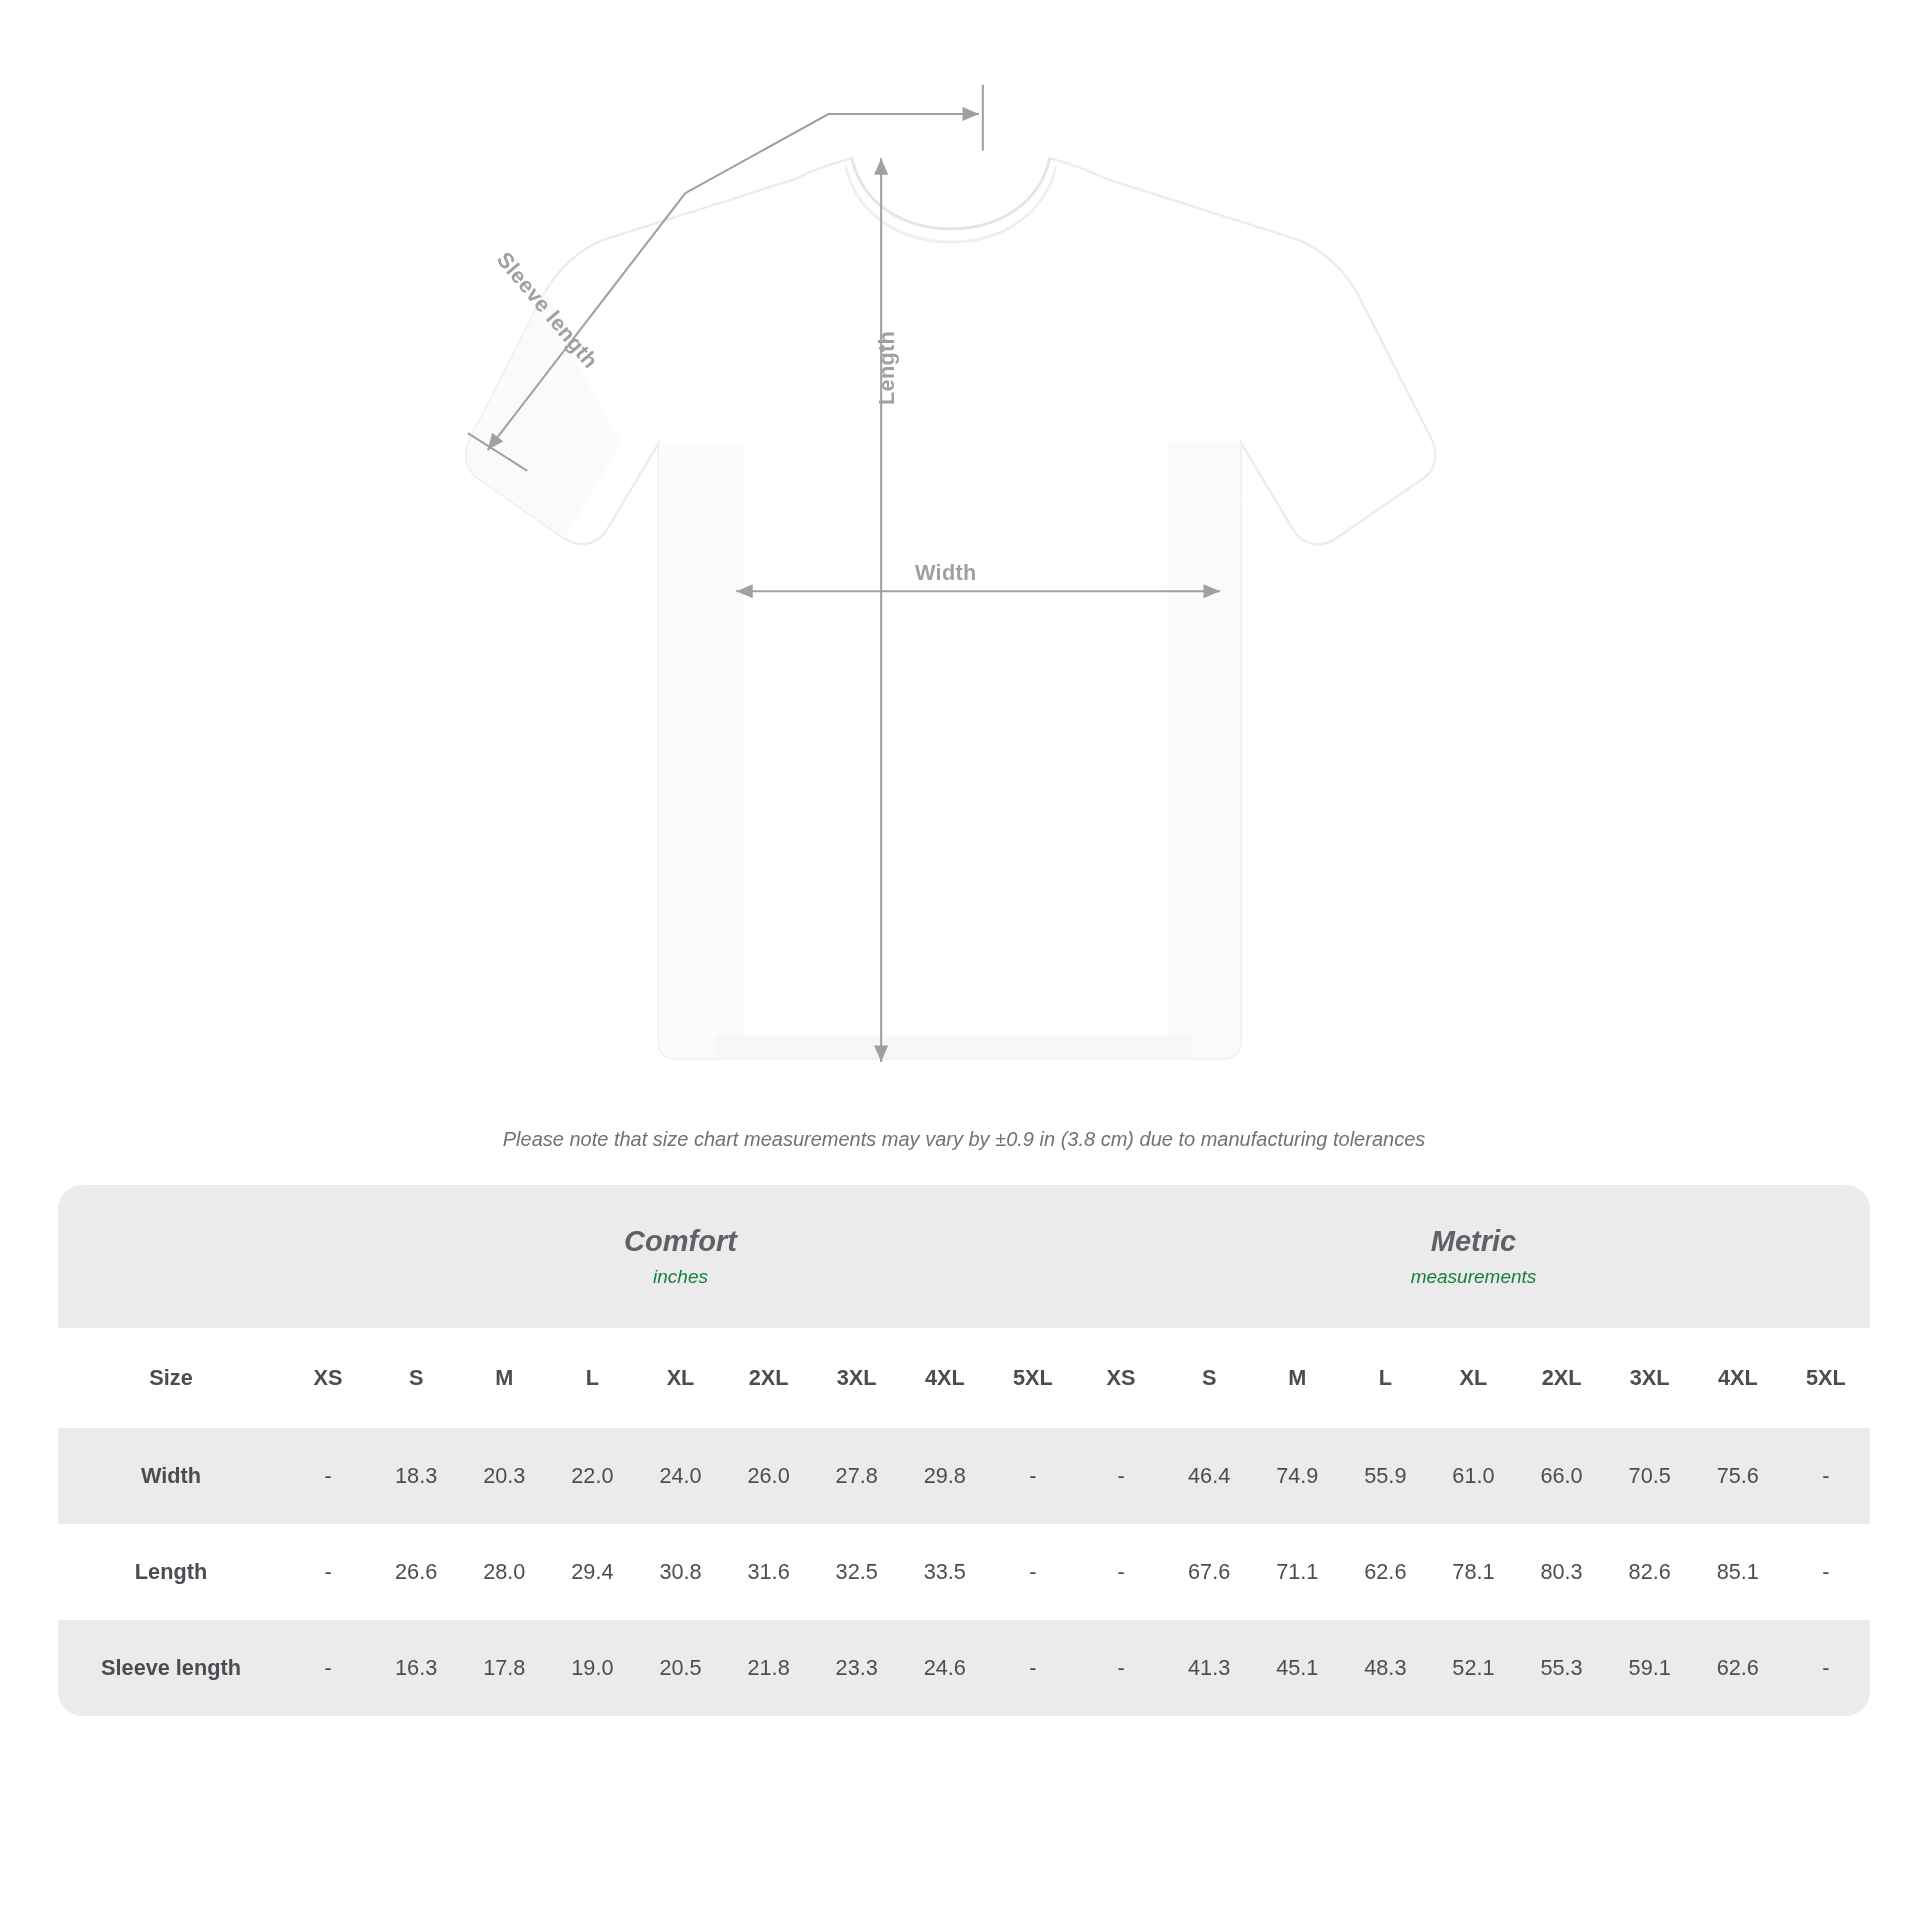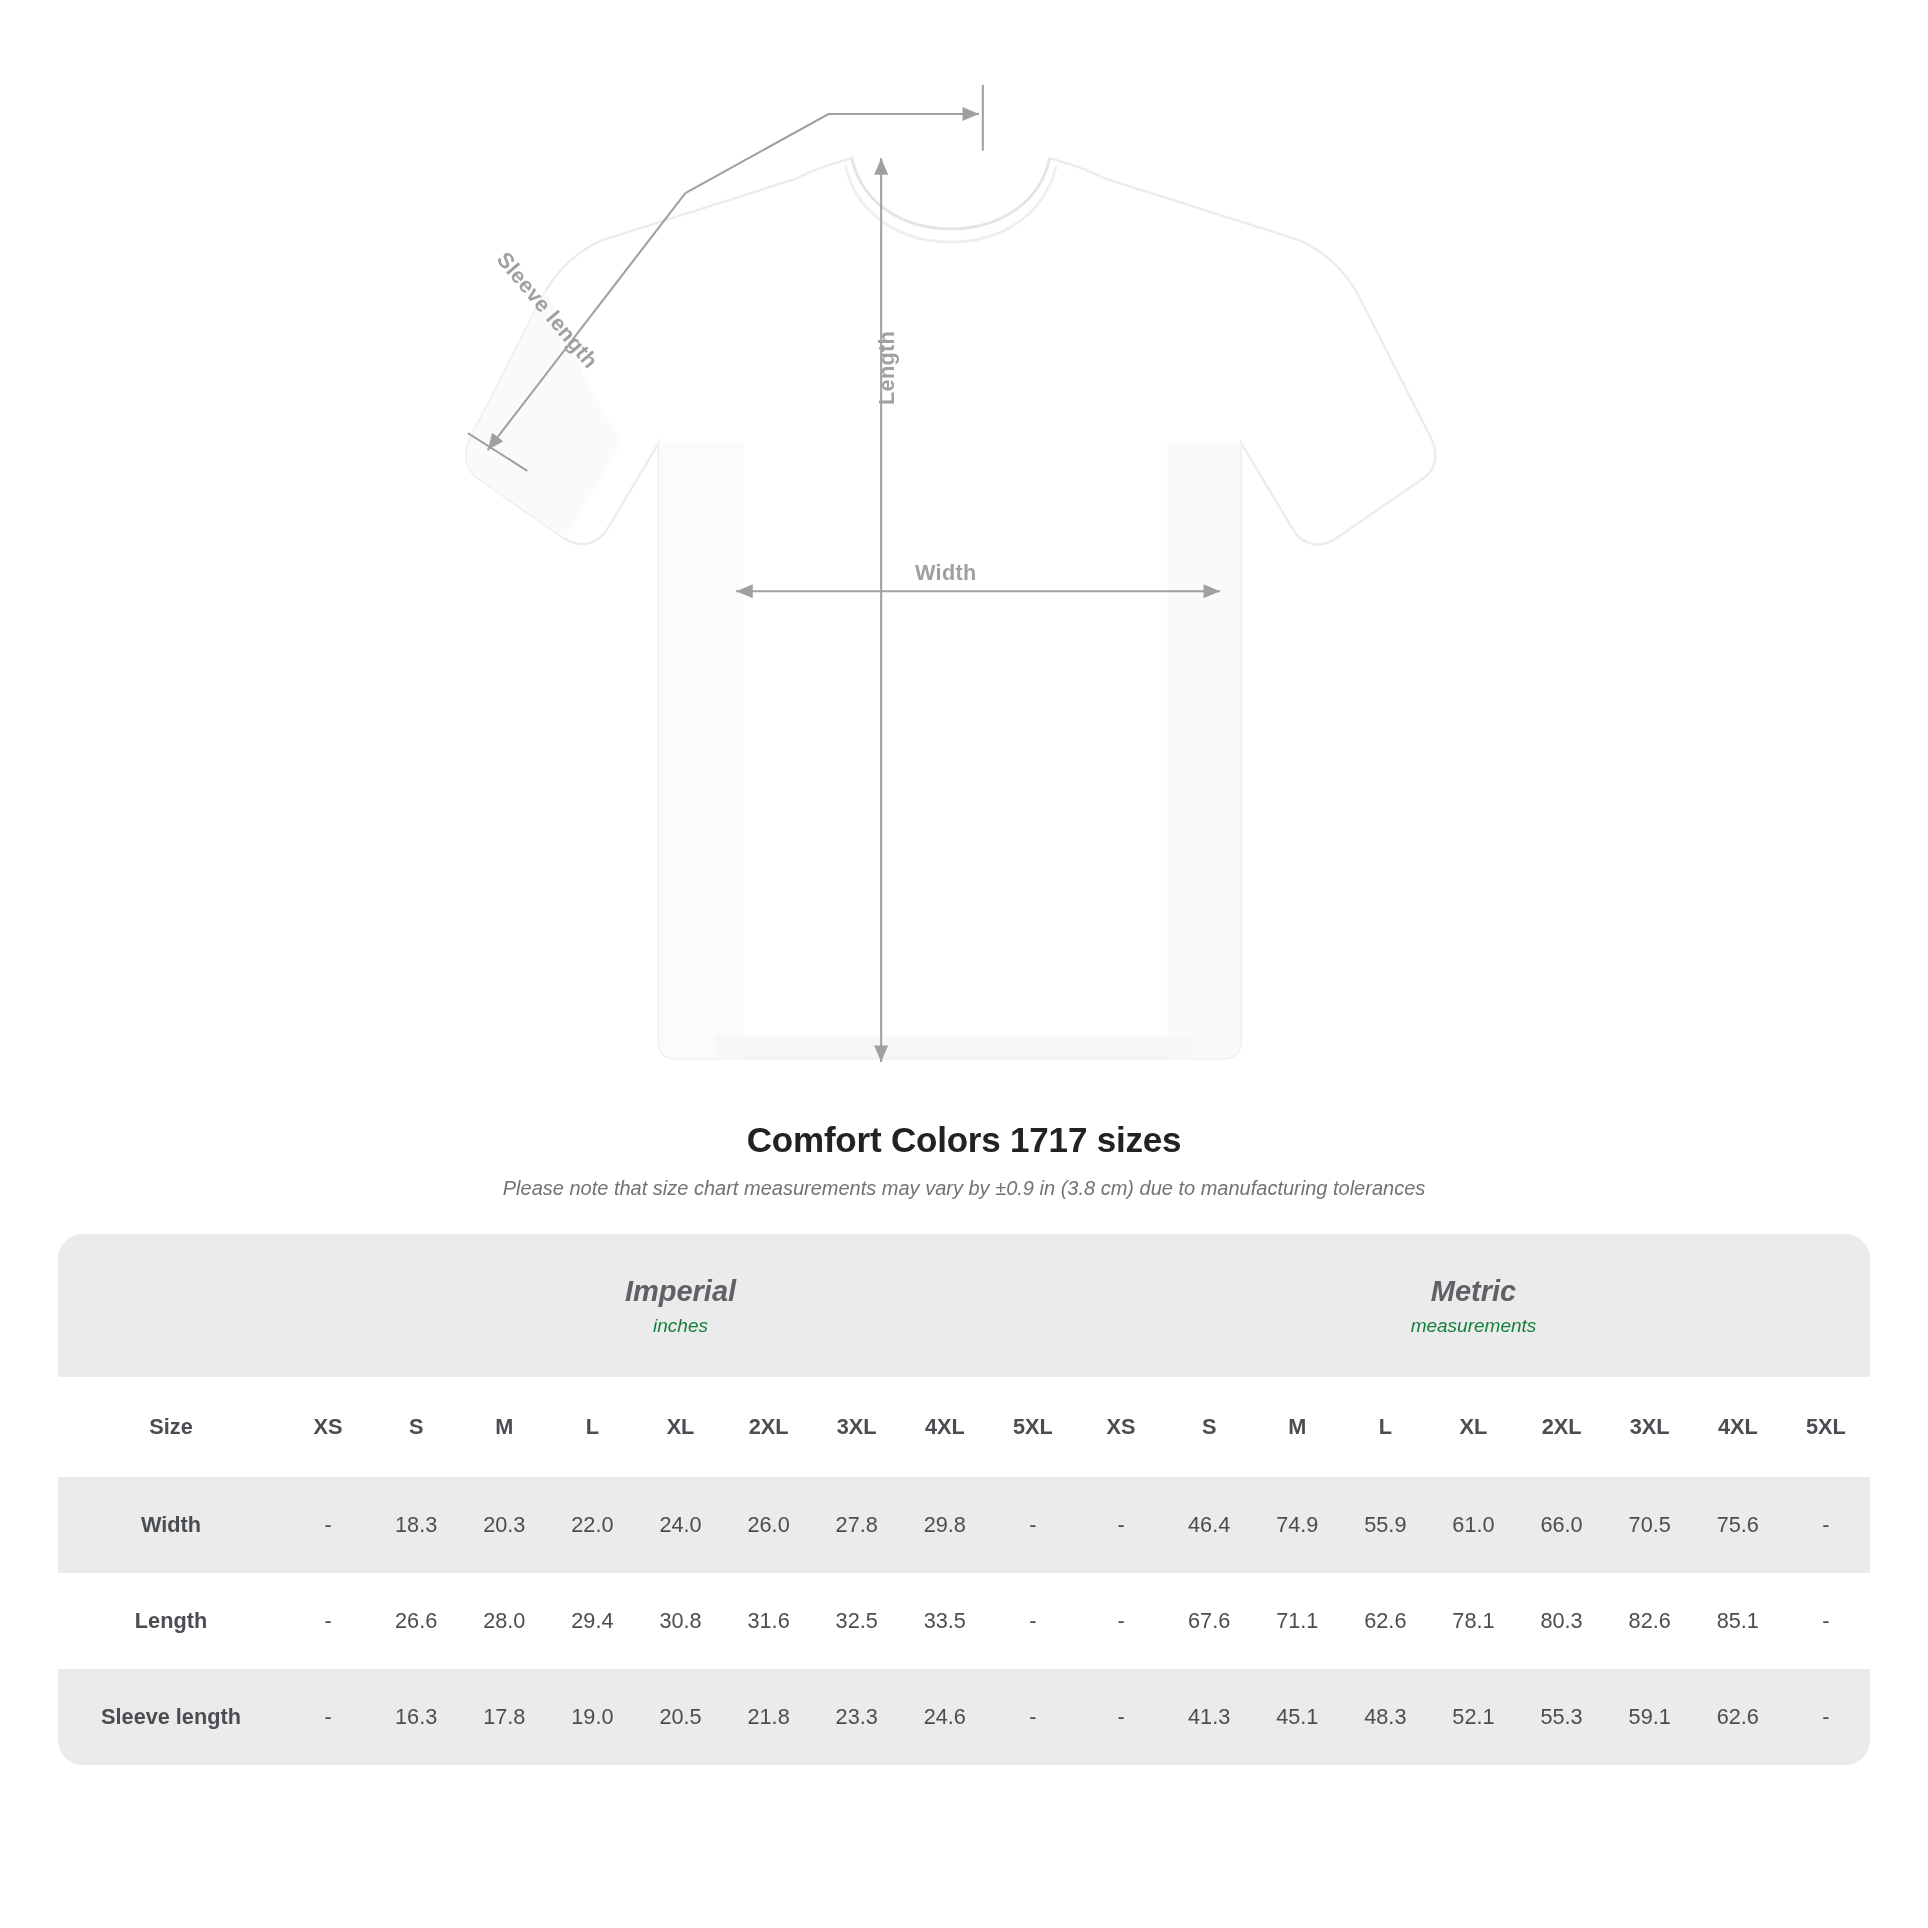--- a/index.html
+++ b/index.html
@@ -205,35 +205,34 @@
         <line x1="497" y1="460" x2="560" y2="500" stroke="#a0a0a0" stroke-width="2.2"></line>
       </g>
     </svg>
 
     <div class="dim-label" id="label-width">Width</div>
     <div class="dim-label" id="label-length">Length</div>
     <div class="dim-label" id="label-sleeve">Sleeve length</div>
   </div>
 
   <div class="title-block">
-    <div class="chart-title">Comfort Colors 1717 sizes</div>
     <div class="chart-note">Please note that size chart measurements may vary by ±0.9 in (3.8 cm) due to manufacturing tolerances</div>
   </div>
 
   <div class="table-wrap">
     <table class="size-table">
       <colgroup>
         <col class="firstcol">
         <col span="18">
       </colgroup>
       <tbody>
         <tr class="unit-row">
           <td></td>
           <td colspan="9">
-            <span class="unit-sys">Imperial</span>
+            <span class="unit-sys">Comfort</span>
             <span class="unit-sub">inches</span>
           </td>
           <td colspan="9">
             <span class="unit-sys">Metric</span>
             <span class="unit-sub">measurements</span>
           </td>
         </tr>
 
         <tr class="hdr-row">
           <td>Size</td>

